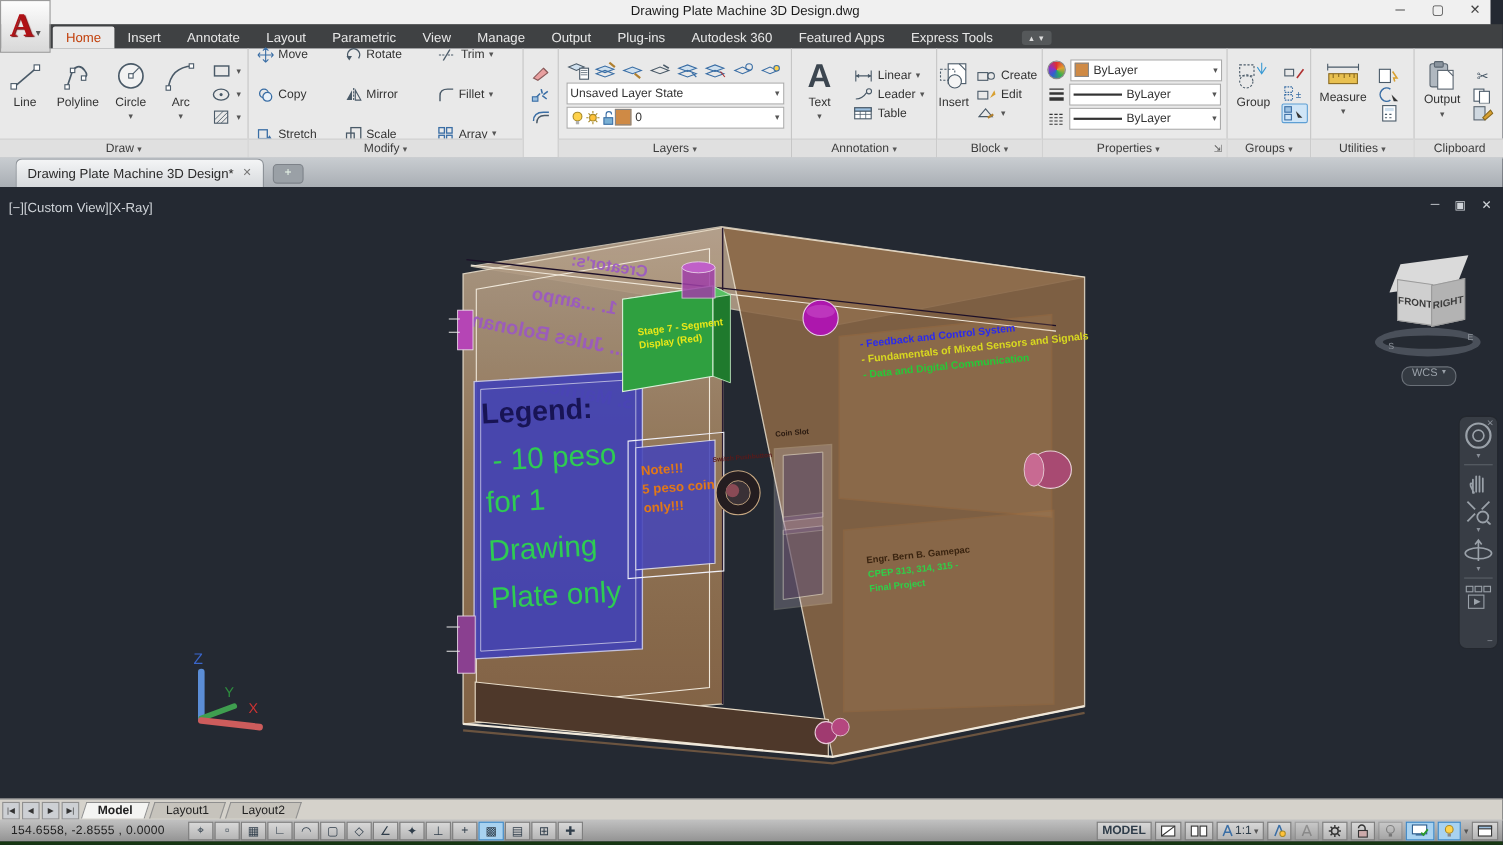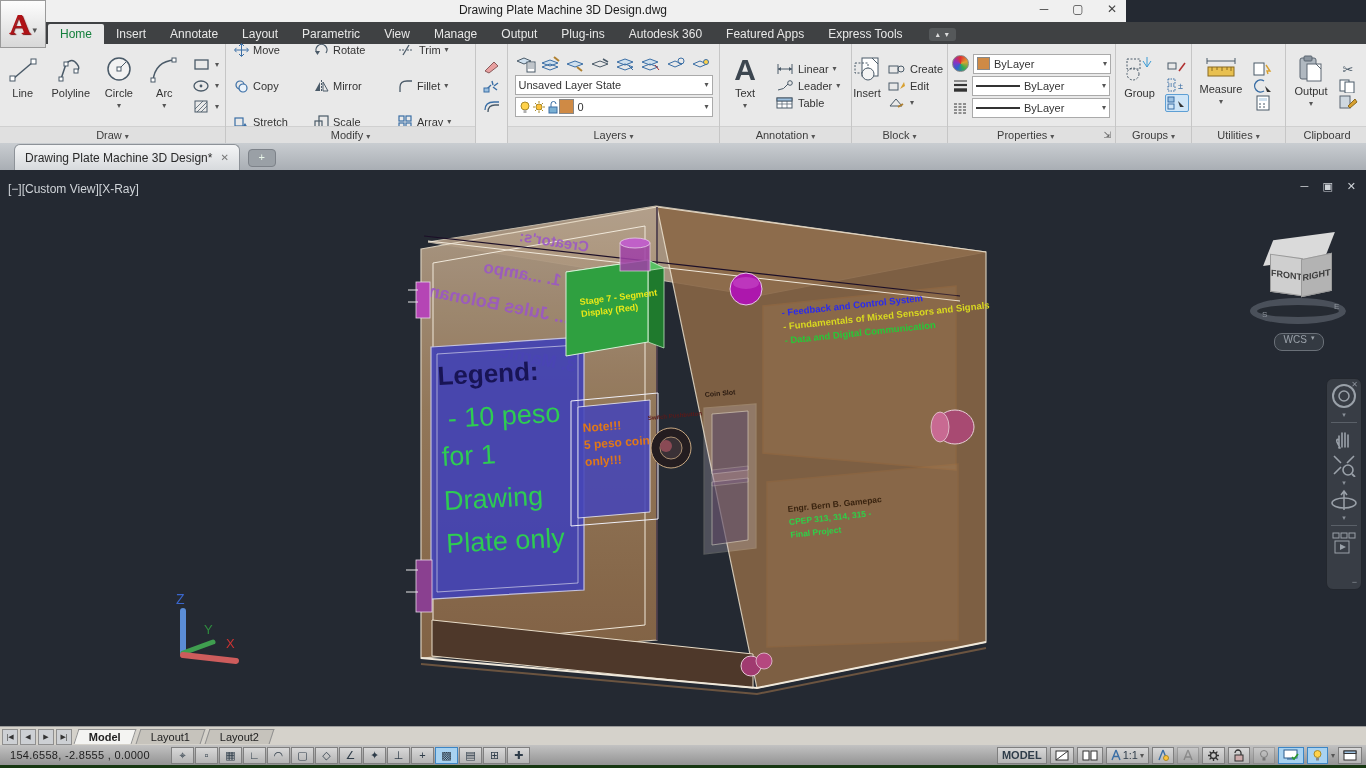--- a/index.html
+++ b/index.html
@@ -1,34 +1,34 @@
 <!DOCTYPE html>
 <html><head>
 <meta charset="utf-8">
 <style>
   html,body{margin:0;padding:0;width:1366px;height:768px;overflow:hidden;
     font-family:"Liberation Sans","DejaVu Sans",sans-serif;background:#242932;
     -webkit-font-smoothing:antialiased;}
   
-  #titlebar{position:absolute;left:0;top:0;width:1098px;height:22px;background:#f0f0f0;
-    border-bottom:1px solid #d8d8d8;padding-left:28px;}
+  #titlebar{position:absolute;left:0;top:0;width:1355px;height:22px;background:#f0f0f0;
+    border-bottom:1px solid #d8d8d8;}
   #titlebar .title{position:absolute;left:0;right:0;top:3px;text-align:center;font-size:12px;color:#1c1c1c;}
   #titlebar .winbtns{position:absolute;right:6px;top:2px;display:flex;gap:18px;color:#444;font-size:12px;}
   #titlebar .winbtns span{cursor:default;width:16px;text-align:center;}
   
   #appbtn{position:absolute;left:0;top:0;width:44px;height:46px;background:linear-gradient(#fdfdfd,#d8d8d8);
     border:1px solid #9a9a9a;z-index:30;display:flex;align-items:center;justify-content:center;}
   #appbtn .a{font-size:30px;font-weight:bold;color:#b01216;font-family:"Liberation Serif",serif;
     text-shadow:1px 1px 1px #7a0a0c;line-height:1;}
   #appbtn .c{color:#555;font-size:9px;margin-left:2px;margin-top:12px;}
   
   #tabrow{position:absolute;left:0;top:22px;width:1366px;height:22px;background:#3f4143;display:flex;
     align-items:flex-end;padding-left:48px;box-sizing:border-box;}
   .rtab{color:#e8e8e8;font-size:12px;padding:3px 12px 3px;cursor:default;white-space:nowrap;}
-  .rtab.active{background:#e9e9e9;color:#15803d;border-radius:2px 2px 0 0;}
+  .rtab.active{background:#e9e9e9;color:#c2410c;border-radius:2px 2px 0 0;}
   #ribcollapse{margin-left:14px;margin-bottom:3px;background:#55585a;border-radius:3px;color:#ddd;
     font-size:8px;padding:2px 7px;display:flex;gap:5px;align-items:center;}
   
   #ribbon{position:absolute;left:0;top:44px;width:1366px;height:99px;background:#e9e9e9;display:flex;
     border-bottom:1px solid #b8b8b8;}
   .panel{position:relative;height:99px;border-right:1px solid #c6c6c6;box-sizing:border-box;flex:none;}
   .plabel{position:absolute;left:0;right:0;bottom:0;height:16px;background:#e0e0e0;color:#3c3c3c;
     font-size:11px;text-align:center;line-height:16px;border-top:1px solid #d0d0d0;}
   .pbody{position:absolute;left:0;top:0;right:0;bottom:16px;display:flex;align-items:center;}
   .bigbtn{display:flex;flex-direction:column;align-items:center;justify-content:flex-start;width:50px;

